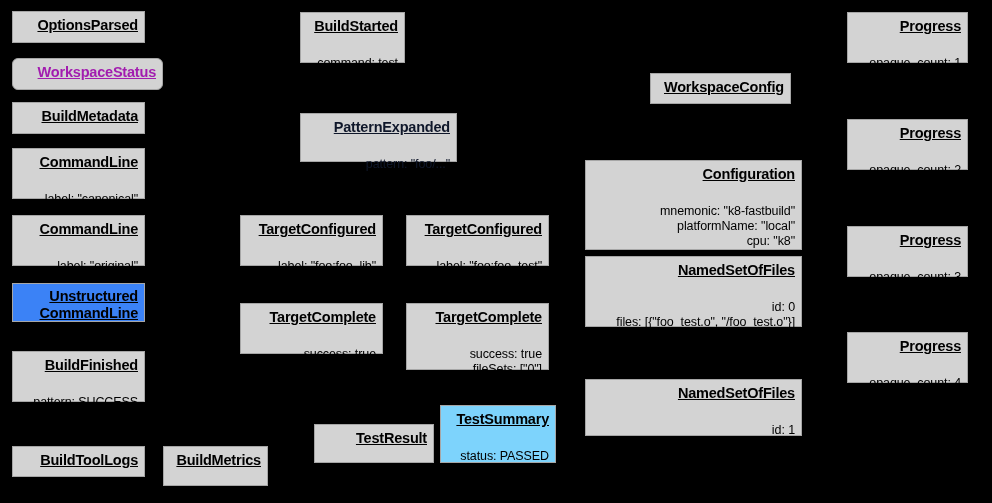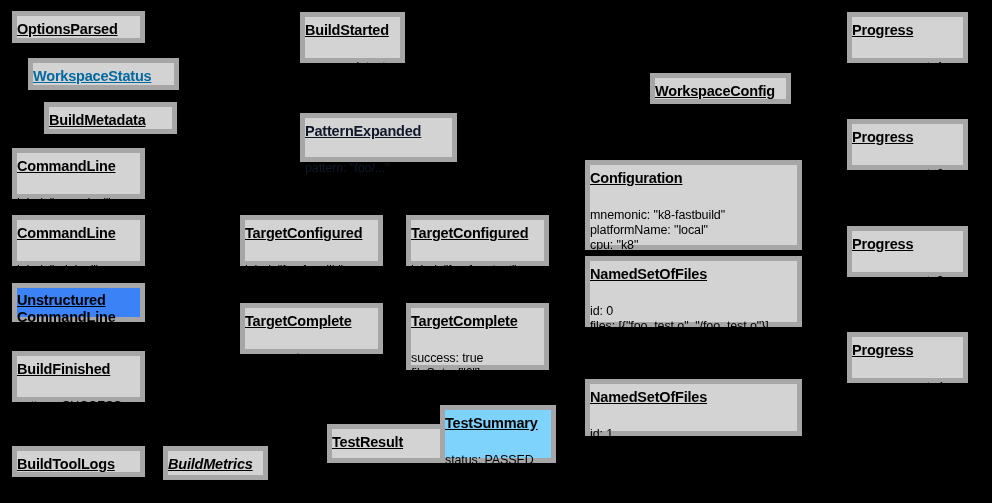--- a/index.html
+++ b/index.html
@@ -13,24 +13,25 @@
     width: 992px;
     height: 503px;
     background: #000000;
     overflow: hidden;
     font-family: "Liberation Sans", sans-serif;
   }
   .node {
     position: absolute;
     box-sizing: border-box;
     background: #d3d3d3;
-    border: 5px solid #3b82f6;
+    border: 1px solid #3b82f6;
     color: #000000;
-    padding: 4px 6px 5px 0;
+    padding: 4px 6px 5px 6px;
     line-height: 1.18;
+    text-align: right;
   }
   .node-title {
     display: inline-block;
     font-size: 14.5px;
     font-weight: bold;
     text-decoration: underline;
     letter-spacing: -0.2px;
     white-space: pre-line;
     margin: 0 0 1px 0;
   }
@@ -41,37 +42,37 @@
     letter-spacing: -0.1px;
     margin-top: 20px;
   }
   .node-lines:empty { display: none; }
 </style>
 </head>
 <body>
 
 <div id="canvas">
     <div class="node" style="left: 12px; top: 11px; width: 133px; height: 32px; background: rgb(211, 211, 211); border-color: rgb(166, 166, 166); color: rgb(0, 0, 0);"><div class="node-title">OptionsParsed</div></div>
-    <div class="node" style="left: 28px; top: 58px; width: 151px; height: 32px; background: rgb(211, 211, 211); border-color: rgb(166, 166, 166); color: #0369a1;"><div class="node-title">WorkspaceStatus</div></div>
-    <div class="node" style="left: 12px; top: 102px; width: 133px; height: 32px; background: rgb(211, 211, 211); border-color: rgb(166, 166, 166); color: rgb(0, 0, 0); margin-left: 32px;"><div class="node-title">BuildMetadata</div></div>
+    <div class="node" style="left: 12px; top: 58px; width: 151px; height: 32px; background: rgb(211, 211, 211); border-color: rgb(166, 166, 166); color: #a21caf; border-radius: 6px;"><div class="node-title">WorkspaceStatus</div></div>
+    <div class="node" style="left: 12px; top: 102px; width: 133px; height: 32px; background: rgb(211, 211, 211); border-color: rgb(166, 166, 166); color: rgb(0, 0, 0);"><div class="node-title">BuildMetadata</div></div>
     <div class="node" style="left: 12px; top: 148px; width: 133px; height: 51px; background: rgb(211, 211, 211); border-color: rgb(166, 166, 166); color: rgb(0, 0, 0);"><div class="node-title">CommandLine</div><div class="node-lines">label: "canonical"</div></div>
     <div class="node" style="left: 12px; top: 215px; width: 133px; height: 51px; background: rgb(211, 211, 211); border-color: rgb(166, 166, 166); color: rgb(0, 0, 0);"><div class="node-title">CommandLine</div><div class="node-lines">label: "original"</div></div>
     <div class="node" style="left: 12px; top: 283px; width: 133px; height: 39px; background: #3b82f6; border-color: rgb(166, 166, 166); color: rgb(0, 0, 0);"><div class="node-title">Unstructured
 CommandLine</div></div>
     <div class="node" style="left: 12px; top: 351px; width: 133px; height: 51px; background: rgb(211, 211, 211); border-color: rgb(166, 166, 166); color: rgb(0, 0, 0);"><div class="node-title">BuildFinished</div><div class="node-lines">pattern: SUCCESS</div></div>
     <div class="node" style="left: 12px; top: 446px; width: 133px; height: 31px; background: rgb(211, 211, 211); border-color: rgb(166, 166, 166); color: rgb(0, 0, 0);"><div class="node-title">BuildToolLogs</div></div>
-    <div class="node" style="left: 163px; top: 446px; width: 105px; height: 34px; background: rgb(211, 211, 211); border-color: rgb(166, 166, 166); color: rgb(0, 0, 0); font-style: italic;"><div class="node-title">BuildMetrics</div></div>
+    <div class="node" style="left: 163px; top: 446px; width: 105px; height: 40px; background: rgb(211, 211, 211); border-color: rgb(166, 166, 166); color: rgb(0, 0, 0);"><div class="node-title">BuildMetrics</div></div>
     <div class="node" style="left: 300px; top: 12px; width: 105px; height: 51px; background: rgb(211, 211, 211); border-color: rgb(166, 166, 166); color: rgb(0, 0, 0);"><div class="node-title">BuildStarted</div><div class="node-lines">command: test</div></div>
     <div class="node" style="left: 300px; top: 113px; width: 157px; height: 49px; background: rgb(211, 211, 211); border-color: rgb(166, 166, 166); color: #0f172a;"><div class="node-title">PatternExpanded</div><div class="node-lines">pattern: "foo/..."</div></div>
     <div class="node" style="left: 240px; top: 215px; width: 143px; height: 51px; background: rgb(211, 211, 211); border-color: rgb(166, 166, 166); color: rgb(0, 0, 0);"><div class="node-title">TargetConfigured</div><div class="node-lines">label: "foo:foo_lib"</div></div>
     <div class="node" style="left: 406px; top: 215px; width: 143px; height: 51px; background: rgb(211, 211, 211); border-color: rgb(166, 166, 166); color: rgb(0, 0, 0);"><div class="node-title">TargetConfigured</div><div class="node-lines">label: "foo:foo_test"</div></div>
     <div class="node" style="left: 240px; top: 303px; width: 143px; height: 51px; background: rgb(211, 211, 211); border-color: rgb(166, 166, 166); color: rgb(0, 0, 0);"><div class="node-title">TargetComplete</div><div class="node-lines">success: true</div></div>
     <div class="node" style="left: 406px; top: 303px; width: 143px; height: 67px; background: rgb(211, 211, 211); border-color: rgb(166, 166, 166); color: rgb(0, 0, 0);"><div class="node-title">TargetComplete</div><div class="node-lines">success: true
 fileSets: ["0"]</div></div>
-    <div class="node" style="left: 327px; top: 424px; width: 120px; height: 39px; background: rgb(211, 211, 211); border-color: rgb(166, 166, 166); color: rgb(0, 0, 0);"><div class="node-title">TestResult</div><div class="node-lines">status: PASSED</div></div>
+    <div class="node" style="left: 314px; top: 424px; width: 120px; height: 39px; background: rgb(211, 211, 211); border-color: rgb(166, 166, 166); color: rgb(0, 0, 0);"><div class="node-title">TestResult</div><div class="node-lines">status: PASSED</div></div>
     <div class="node" style="left: 440px; top: 405px; width: 116px; height: 58px; background: #7dd3fc; border-color: rgb(166, 166, 166); color: rgb(0, 0, 0);"><div class="node-title">TestSummary</div><div class="node-lines">status: PASSED
 runs: 1</div></div>
     <div class="node" style="left: 650px; top: 73px; width: 141px; height: 31px; background: rgb(211, 211, 211); border-color: rgb(166, 166, 166); color: rgb(0, 0, 0);"><div class="node-title">WorkspaceConfig</div></div>
     <div class="node" style="left: 585px; top: 160px; width: 217px; height: 90px; background: rgb(211, 211, 211); border-color: rgb(166, 166, 166); color: rgb(0, 0, 0);"><div class="node-title">Configuration</div><div class="node-lines">mnemonic: "k8-fastbuild"
 platformName: "local"
 cpu: "k8"</div></div>
     <div class="node" style="left: 585px; top: 256px; width: 217px; height: 71px; background: rgb(211, 211, 211); border-color: rgb(166, 166, 166); color: rgb(0, 0, 0);"><div class="node-title">NamedSetOfFiles</div><div class="node-lines">id: 0
 files: [{"foo_test.o", "/foo_test.o"}]
 fileSets: ["1"]</div></div>
     <div class="node" style="left: 585px; top: 379px; width: 217px; height: 57px; background: rgb(211, 211, 211); border-color: rgb(166, 166, 166); color: rgb(0, 0, 0);"><div class="node-title">NamedSetOfFiles</div><div class="node-lines">id: 1

